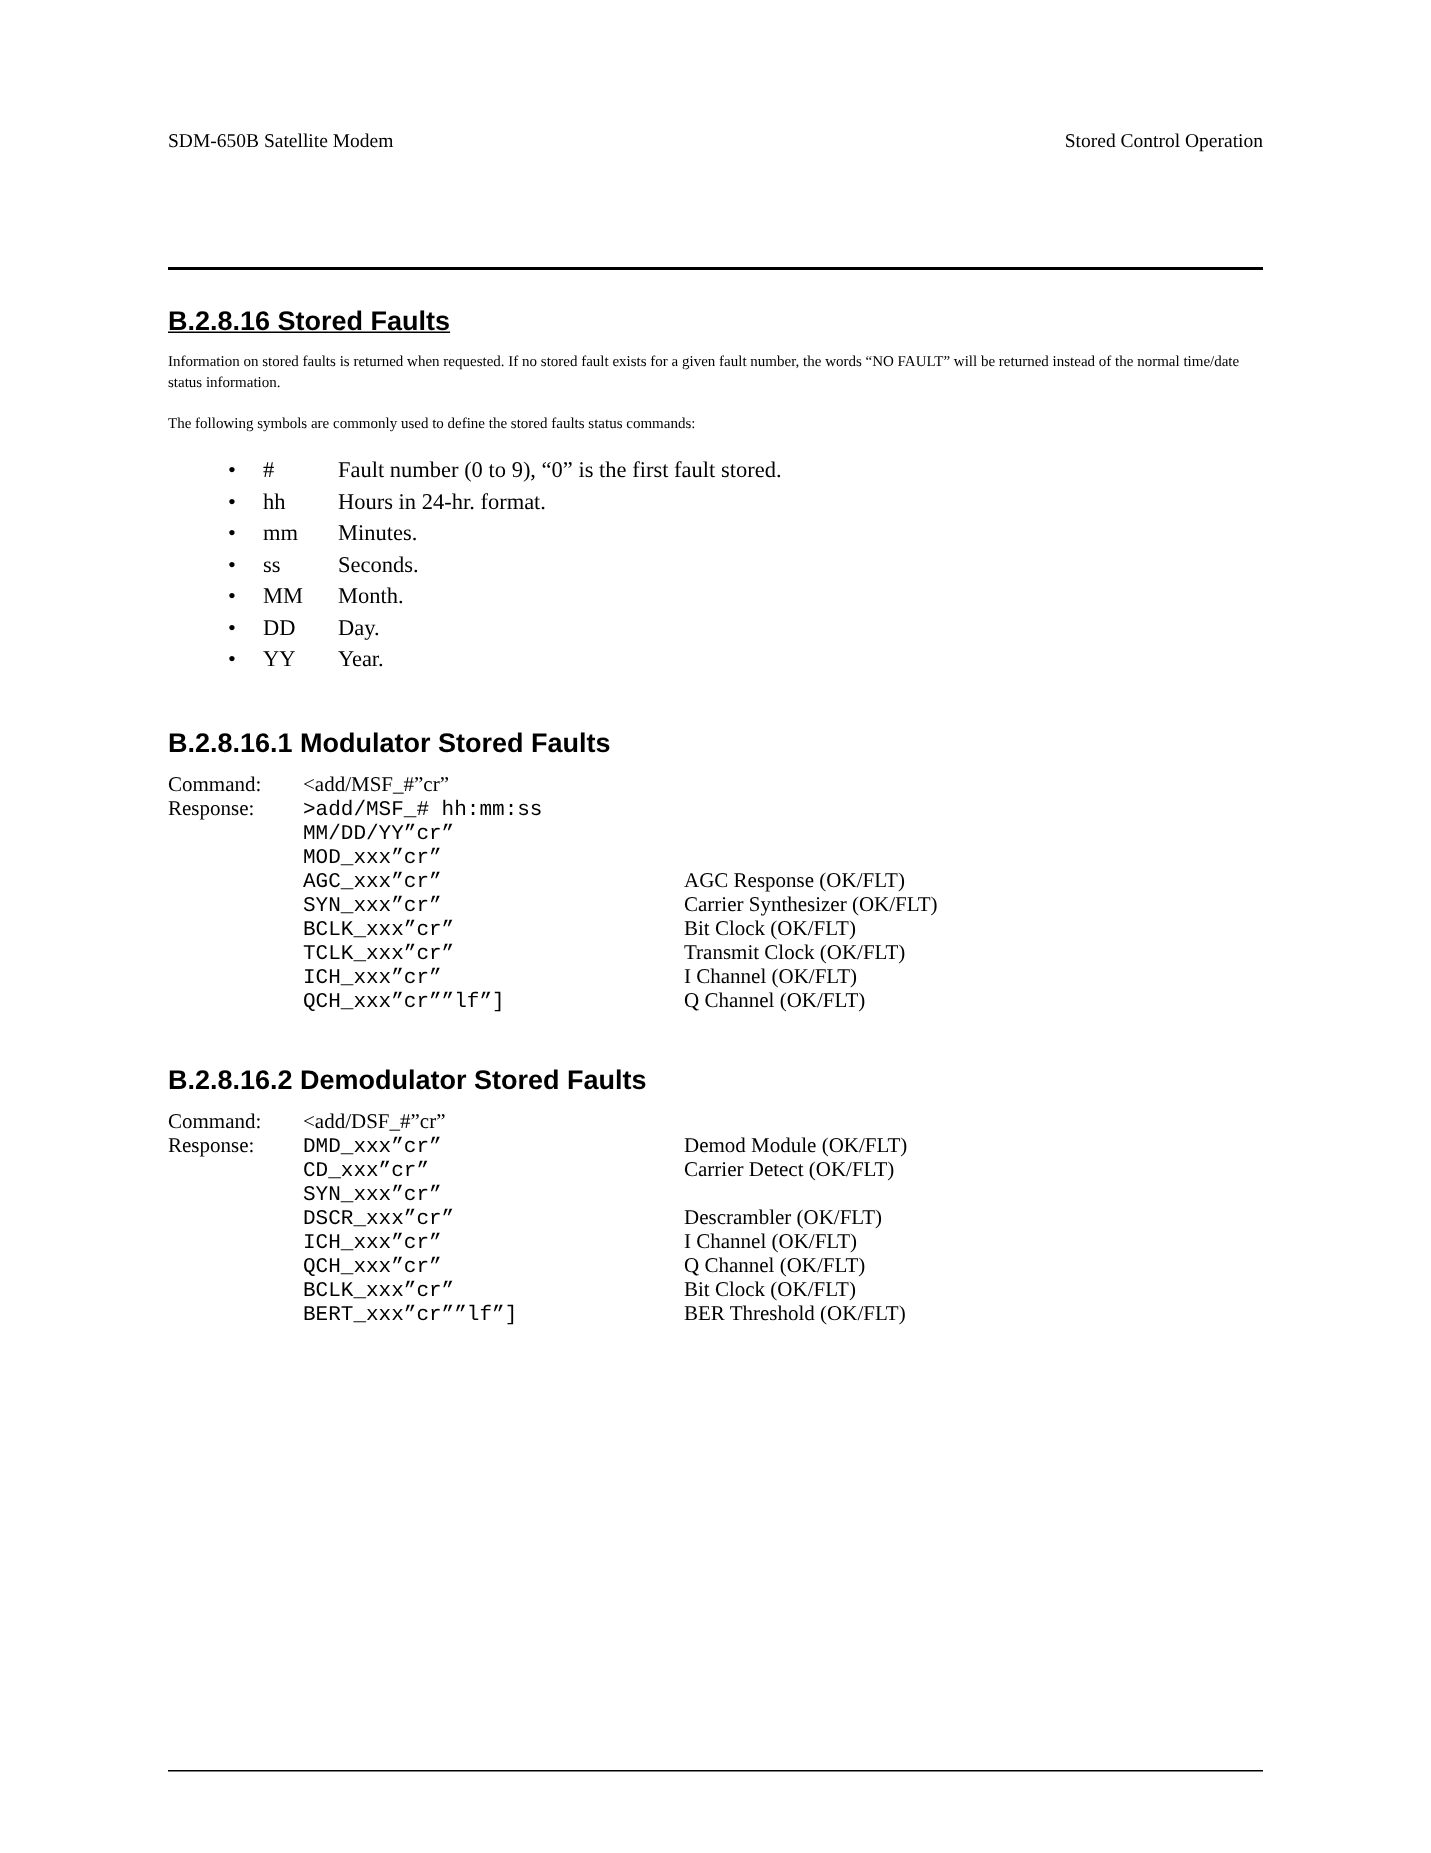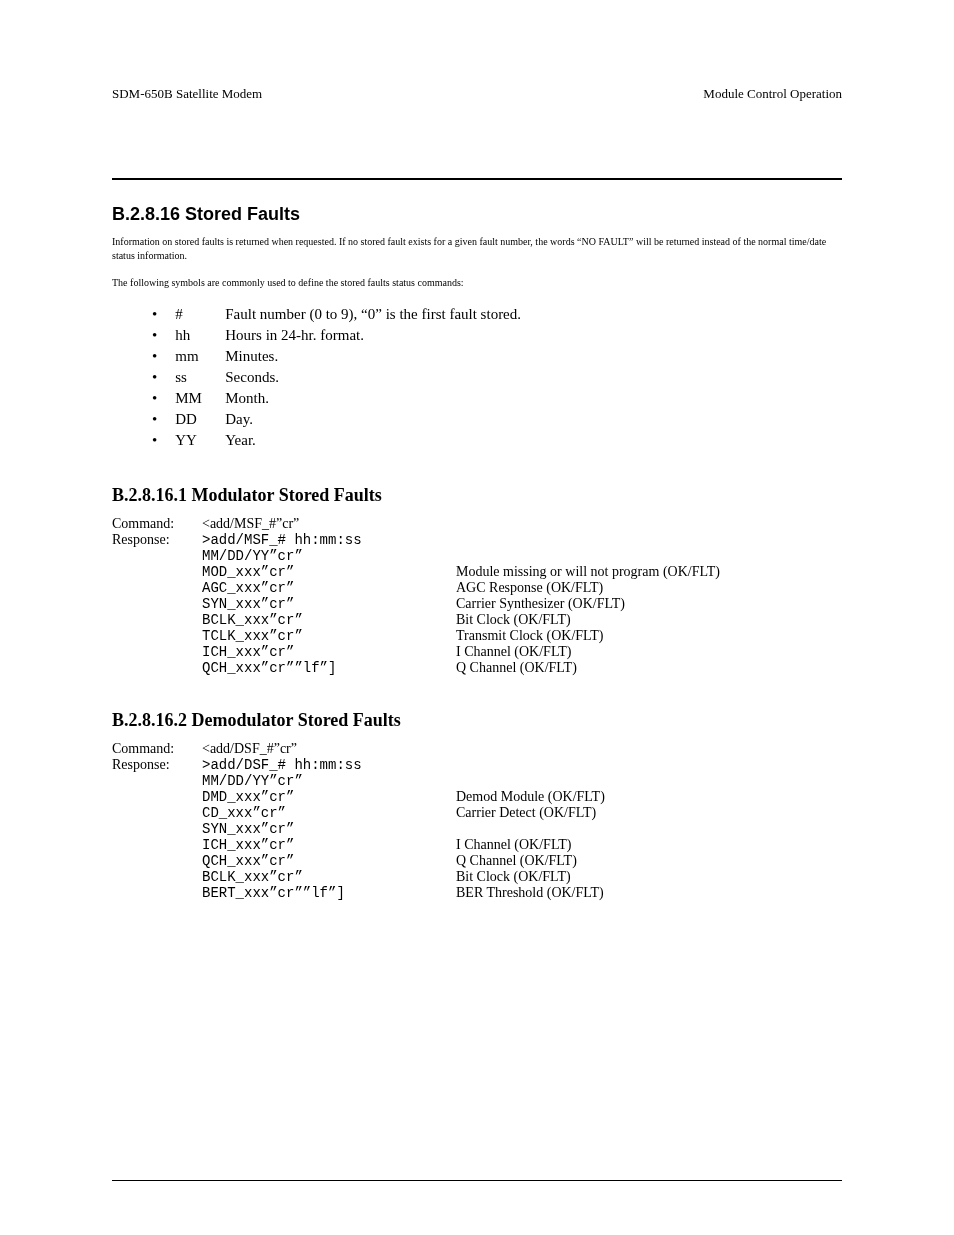--- a/index.html
+++ b/index.html
@@ -28,20 +28,21 @@
       border-top: 2px solid #000;
       margin-bottom: 18px;
       margin-top: 76px;
     }
     h3.section-heading {
       font-family: Arial, Helvetica, sans-serif;
       font-size: 18px;
       font-weight: bold;
       margin-bottom: 10px;
       margin-top: 24px;
+      text-decoration: underline;
     }
     p.body-text {
       font-size: 10px;
       line-height: 1.35;
       margin-bottom: 14px;
     }
     ul.symbol-list {
       list-style: none;
       margin-left: 40px;
       margin-bottom: 14px;
@@ -102,33 +103,33 @@
     .footer-rule {
       border-top: 1px solid #000;
       margin-bottom: 4px;
     }
     .footer-row {
       display: flex;
       justify-content: space-between;
       font-size: 13px;
     }
     .subsection-heading {
-      font-family: Liberation Serif, serif;
+      font-family: Liberation Sans, sans-serif;
       font-size: 18px;
       font-weight: bold;
       margin-top: 34px;
       margin-bottom: 10px;
     }
   </style>
 </head>
 <body>
 
 <div class="header-row">
   <span>SDM-650B Satellite Modem</span>
-  <span>Module Control Operation</span>
+  <span>Stored Control Operation</span>
 </div>
 
 <div class="top-rule"></div>
 
 <h3 class="section-heading">B.2.8.16  Stored Faults</h3>
 
 <p class="body-text">Information on stored faults is returned when requested. If no stored fault exists for a given fault number, the words “NO FAULT” will be returned instead of the normal time/date status information.</p>
 <p class="body-text">The following symbols are commonly used to define the stored faults status commands:</p>
 
 <ul class="symbol-list">
@@ -170,21 +171,20 @@
     <span class="mono">&lt;add/MSF_#”cr”</span>
   </div>
   <div class="cmd-row">
     <span class="cmd-label">Response:</span>
     <div class="cmd-col">
       <div class="resp-line">
           <span class="resp-code">&gt;add/MSF_# hh:mm:ss MM/DD/YY”cr”</span>
         </div>
       <div class="resp-line">
           <span class="resp-code">MOD_xxx”cr”</span>
-          <span class="resp-desc">Module missing or will not program (OK/FLT)</span>
         </div>
       <div class="resp-line">
           <span class="resp-code">AGC_xxx”cr”</span>
           <span class="resp-desc">AGC Response (OK/FLT)</span>
         </div>
       <div class="resp-line">
           <span class="resp-code">SYN_xxx”cr”</span>
           <span class="resp-desc">Carrier Synthesizer (OK/FLT)</span>
         </div>
       <div class="resp-line">
@@ -211,34 +211,35 @@
 
 <div class="cmd-block">
   <div class="cmd-row">
     <span class="cmd-label">Command:</span>
     <span class="mono">&lt;add/DSF_#”cr”</span>
   </div>
   <div class="cmd-row">
     <span class="cmd-label">Response:</span>
     <div class="cmd-col">
       <div class="resp-line">
-          <span class="resp-code">&gt;add/DSF_# hh:mm:ss MM/DD/YY”cr”</span>
-        </div>
-      <div class="resp-line">
           <span class="resp-code">DMD_xxx”cr”</span>
           <span class="resp-desc">Demod Module (OK/FLT)</span>
         </div>
       <div class="resp-line">
           <span class="resp-code">CD_xxx”cr”</span>
           <span class="resp-desc">Carrier Detect (OK/FLT)</span>
         </div>
       <div class="resp-line">
           <span class="resp-code">SYN_xxx”cr”</span>
         </div>
       <div class="resp-line">
+          <span class="resp-code">DSCR_xxx”cr”</span>
+          <span class="resp-desc">Descrambler (OK/FLT)</span>
+        </div>
+      <div class="resp-line">
           <span class="resp-code">ICH_xxx”cr”</span>
           <span class="resp-desc">I Channel (OK/FLT)</span>
         </div>
       <div class="resp-line">
           <span class="resp-code">QCH_xxx”cr”</span>
           <span class="resp-desc">Q Channel (OK/FLT)</span>
         </div>
       <div class="resp-line">
           <span class="resp-code">BCLK_xxx”cr”</span>
           <span class="resp-desc">Bit Clock (OK/FLT)</span>

